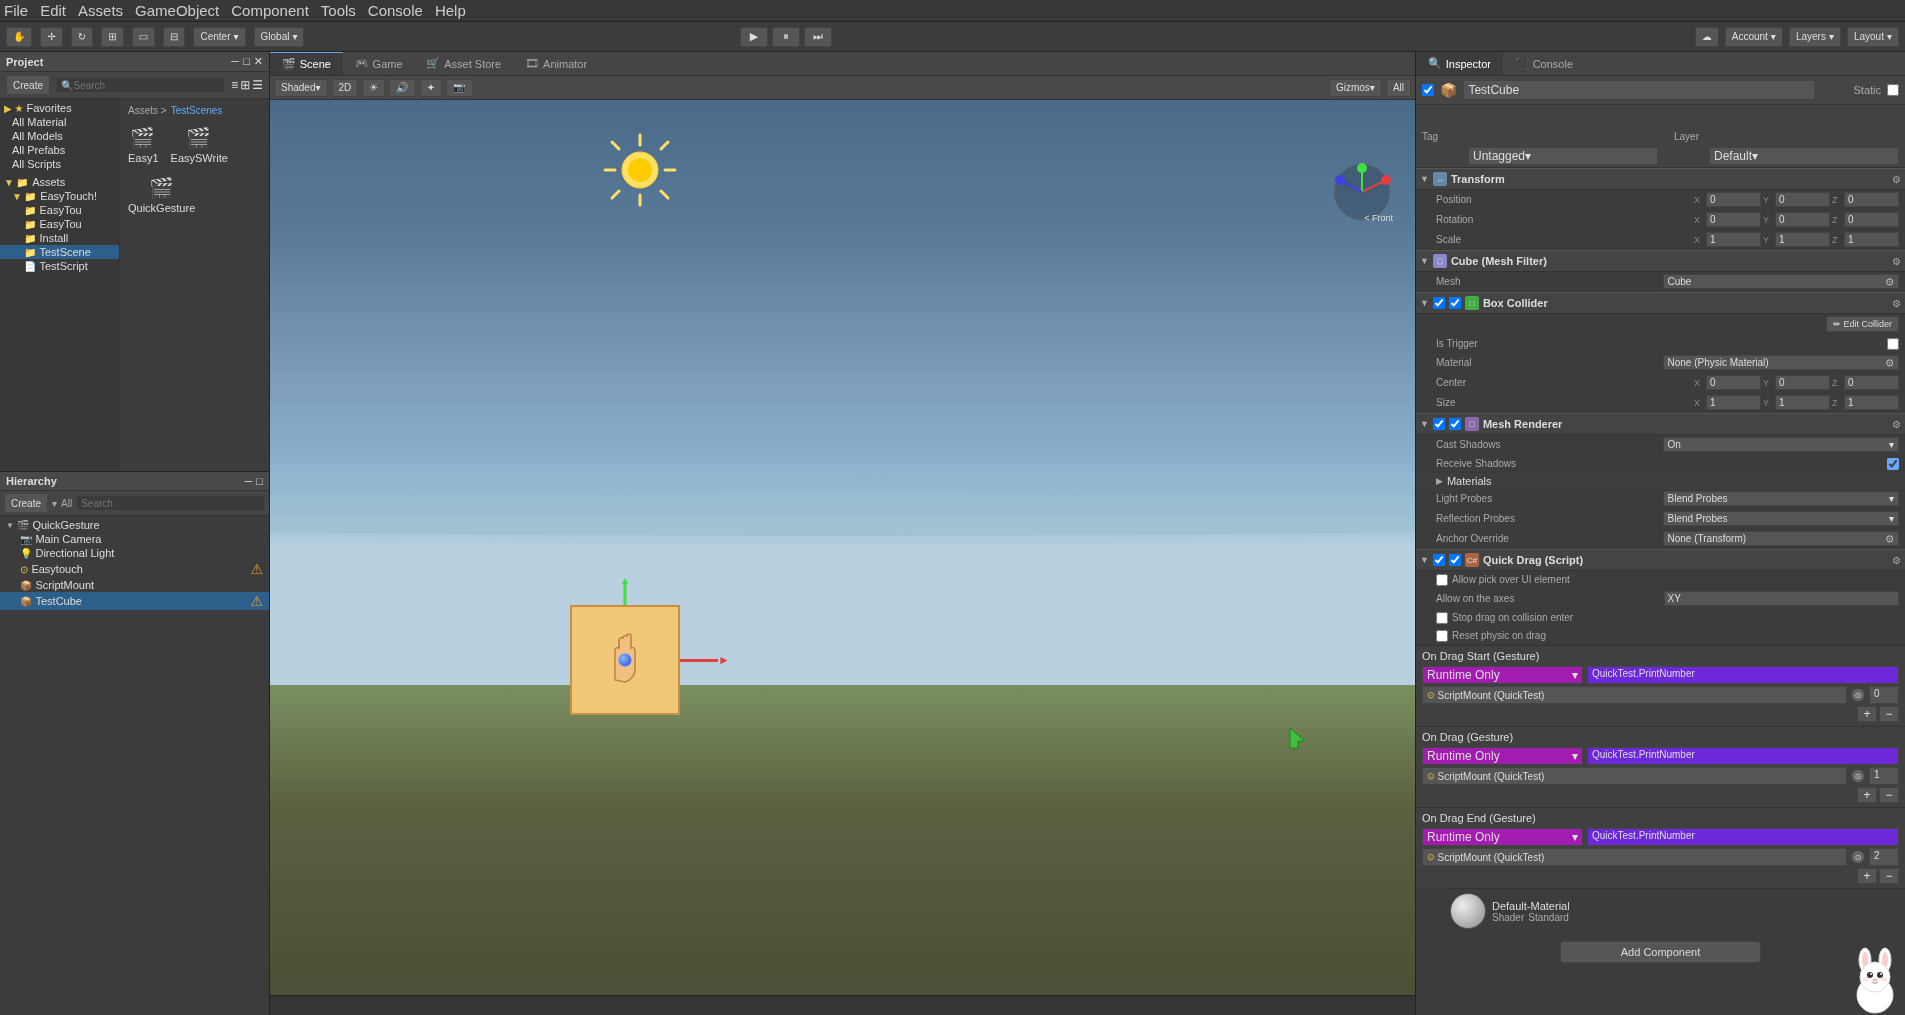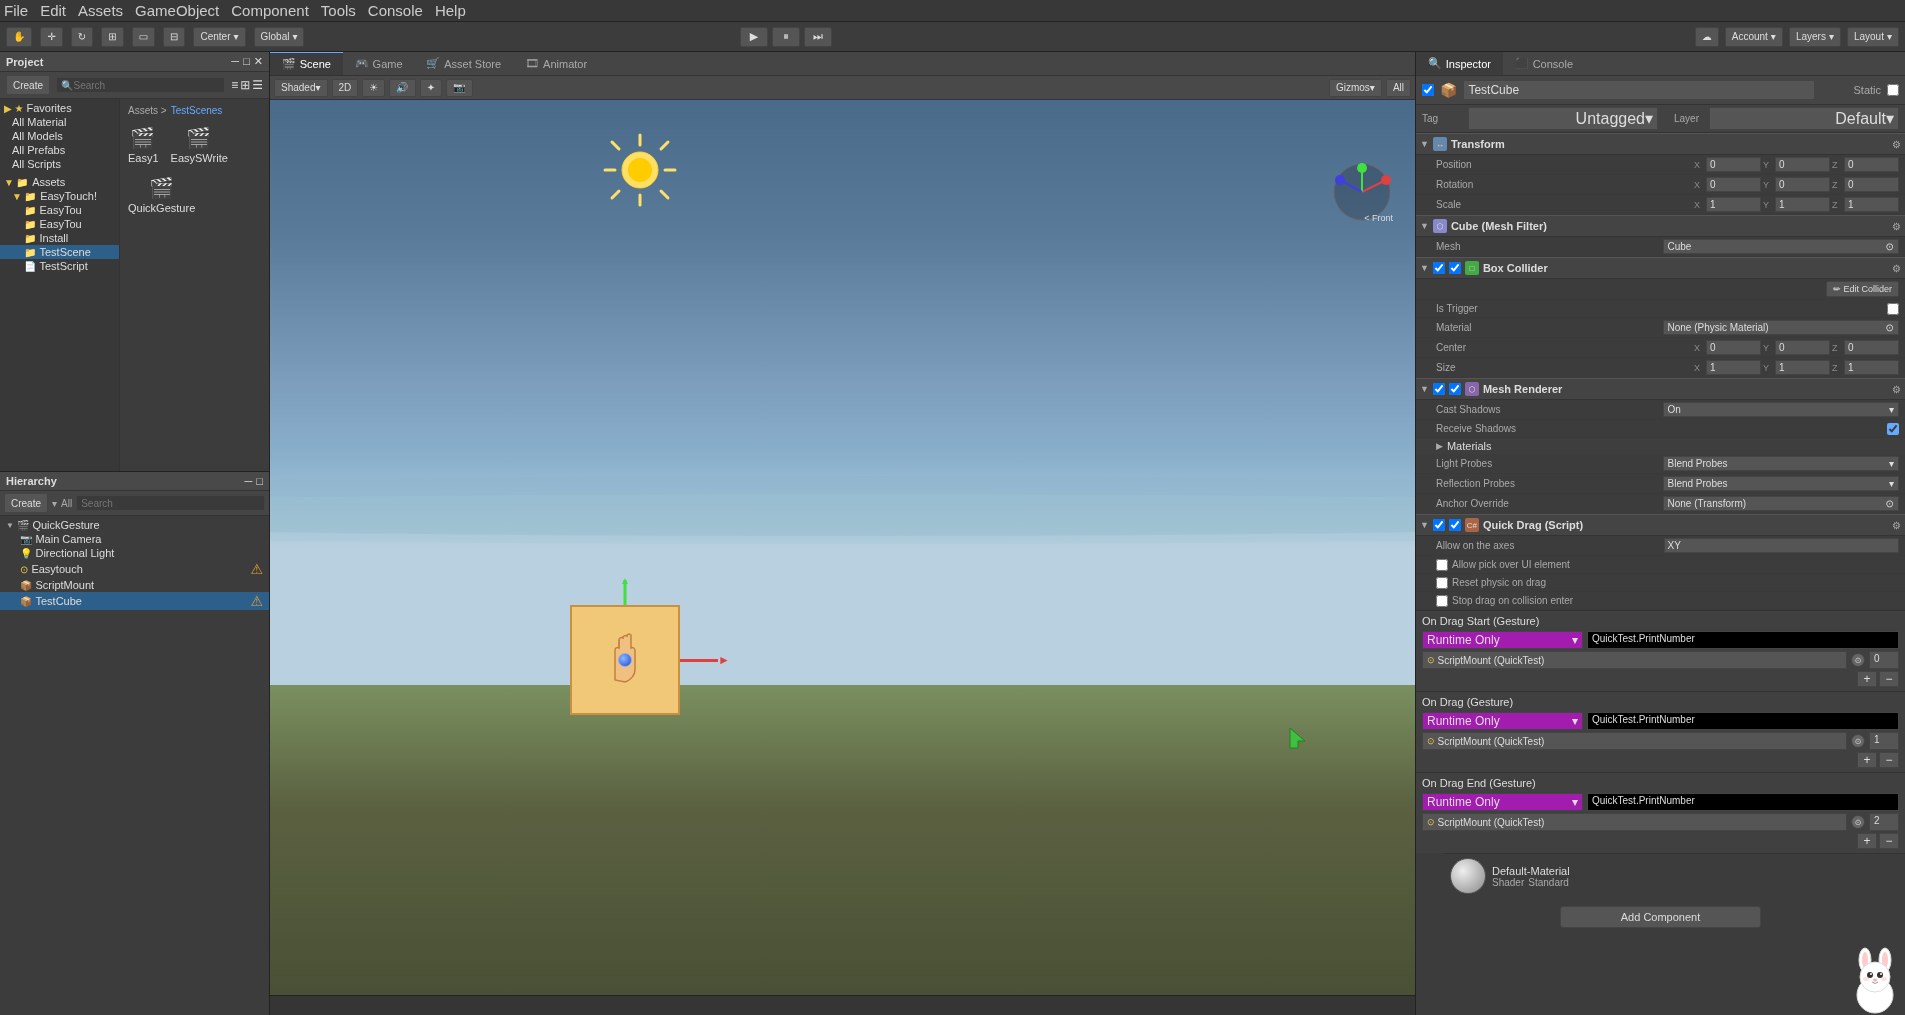--- a/index.html
+++ b/index.html
@@ -56,42 +56,42 @@
     .inspector-content { flex: 1; overflow-y: auto; overflow-x: hidden; }
     .inspector-content::-webkit-scrollbar { width: 8px; }
     .inspector-content::-webkit-scrollbar-track { background: #333; }
     .inspector-content::-webkit-scrollbar-thumb { background: #666; }
 
     
     .insp-header { display: flex; align-items: center; padding: 4px 6px; background: #454545; border-bottom: 1px solid #333; gap: 6px; }
     .insp-static { font-size: 11px; color: #aaa; margin-left: 32px; }
     .insp-tag-row { display: flex; align-items: center; padding: 2px 6px; gap: 6px; background: #424242; border-bottom: 1px solid #333; }
     .insp-label { font-size: 10px; color: #aaa; min-width: 40px; }
-    .insp-dropdown { background: #555; border: 1px solid #444; color: #ddd; font-size: 16px; padding: 1px 4px; flex: 1; display: flex; align-items: center; justify-content: flex-end; cursor: pointer; }
+    .insp-dropdown { background: #555; border: 1px solid #444; color: #ddd; font-size: 12px; padding: 1px 4px; flex: 1; display: flex; align-items: center; justify-content: flex-start; cursor: pointer; margin-top: 40px; }
 
     .component-header { display: flex; align-items: center; padding: 3px 4px; background: #444; border-bottom: 1px solid #333; border-top: 1px solid #555; cursor: pointer; gap: 4px; }
     .comp-arrow { font-size: 9px; color: #aaa; }
     .comp-icon { width: 14px; height: 14px; background: #888; border-radius: 2px; display: flex; align-items: center; justify-content: center; font-size: 8px; }
     .comp-title { font-size: 11px; color: #ddd; font-weight: bold; flex: 1; }
     .comp-menu { font-size: 10px; color: #aaa; cursor: pointer; }
 
     .prop-row { display: flex; align-items: center; padding: 2px 6px 2px 20px; border-bottom: 1px solid #3a3a3a; min-height: 18px; }
     .prop-label { font-size: 10px; color: #aaa; flex: 1; min-width: 140px; }
     .prop-input { background: #555; border: 1px solid #444; color: #ddd; font-size: 10px; padding: 1px 3px; width: 60px; }
     .prop-xyz { display: flex; align-items: center; gap: 2px; }
     .xyz-label { font-size: 9px; color: #888; width: 10px; }
     .xyz-input { background: #555; border: 1px solid #444; color: #ddd; font-size: 10px; padding: 1px 3px; width: 55px; }
     .prop-checkbox { width: 12px; height: 12px; accent-color: #6af; }
     .prop-dropdown { background: #555; border: 1px solid #444; color: #ddd; font-size: 10px; padding: 1px 4px; flex: 1; display: flex; align-items: center; justify-content: space-between; cursor: pointer; min-width: 100px; }
 
     .event-section { padding: 4px 6px; background: #404040; border-top: 1px solid #333; }
     .event-title { font-size: 11px; color: #ddd; margin-bottom: 4px; }
     .event-row { display: flex; align-items: center; gap: 4px; margin-bottom: 2px; }
     .event-dropdown { background: #a21caf; border: 1px solid #444; color: #ddd; font-size: 12px; padding: 1px 4px; flex: 1; height: 18px; display: flex; align-items: center; justify-content: space-between; cursor: pointer; }
-    .event-text { background: #000000; border: 1px solid #444; color: #ddd; font-size: 10px; padding: 1px 4px; flex: 2; height: 18px; }
+    .event-text { background: #6d28d9; border: 1px solid #444; color: #ddd; font-size: 10px; padding: 1px 4px; flex: 2; height: 18px; }
     .event-subrow { display: flex; align-items: center; gap: 4px; margin-bottom: 2px; }
     .event-obj { background: #555; border: 1px solid #444; color: #ddd; font-size: 10px; padding: 1px 4px; flex: 1; height: 18px; display: flex; align-items: center; gap: 3px; }
     .event-circle-btn { width: 14px; height: 14px; background: #666; border: 1px solid #444; border-radius: 50%; display: flex; align-items: center; justify-content: center; font-size: 8px; cursor: pointer; }
     .event-num { background: #555; border: 1px solid #444; color: #ddd; font-size: 10px; padding: 1px 4px; width: 30px; height: 18px; }
     .event-plus-btn { width: 20px; height: 16px; background: #555; border: 1px solid #444; color: #ddd; display: flex; align-items: center; justify-content: center; cursor: pointer; font-size: 12px; }
 
     .material-row { display: flex; align-items: center; padding: 4px 6px; gap: 6px; border-top: 1px solid #333; margin-left: 28px; }
     .material-sphere { width: 36px; height: 36px; border-radius: 50%; background: radial-gradient(circle at 35% 35%, #eee, #888); border: 1px solid #555; flex-shrink: 0; }
     .material-info { flex: 1; }
     .material-name { font-size: 11px; color: #ddd; }
@@ -606,34 +606,34 @@
 
       <div class="component-header">
         <span class="comp-arrow">▼</span>
         <input type="checkbox" checked="" style="width: 12px; height: 12px;">
         <input type="checkbox" checked="" style="width: 12px; height: 12px;">
         <div class="comp-icon" style="background:#aa6644;">C#</div>
         <span class="comp-title">Quick Drag (Script)</span>
         <span class="comp-menu">⚙</span>
       </div>
       <div class="prop-row">
+        <input type="checkbox" class="prop-checkbox" style="margin-right: 4px;">
+        <span class="prop-label">Allow pick over UI element</span>
+      </div>
+      <div class="prop-row">
         <span class="prop-label">Allow on the axes</span>
         <input type="text" class="prop-input" style="flex: 1 1 0%;" value="XY">
       </div>
       <div class="prop-row">
         <input type="checkbox" class="prop-checkbox" style="margin-right: 4px;">
-        <span class="prop-label">Allow pick over UI element</span>
+        <span class="prop-label">Stop drag on collision enter</span>
       </div>
       <div class="prop-row">
         <input type="checkbox" class="prop-checkbox" style="margin-right: 4px;">
         <span class="prop-label">Reset physic on drag</span>
-      </div>
-      <div class="prop-row">
-        <input type="checkbox" class="prop-checkbox" style="margin-right: 4px;">
-        <span class="prop-label">Stop drag on collision enter</span>
       </div>
 
       <div class="event-section">
         <div class="event-title">On Drag Start (Gesture)</div>
         <div class="event-row">
           <div class="event-dropdown">
             <span>Runtime Only</span>
             <span>▾</span>
           </div>
           <div class="event-text">

